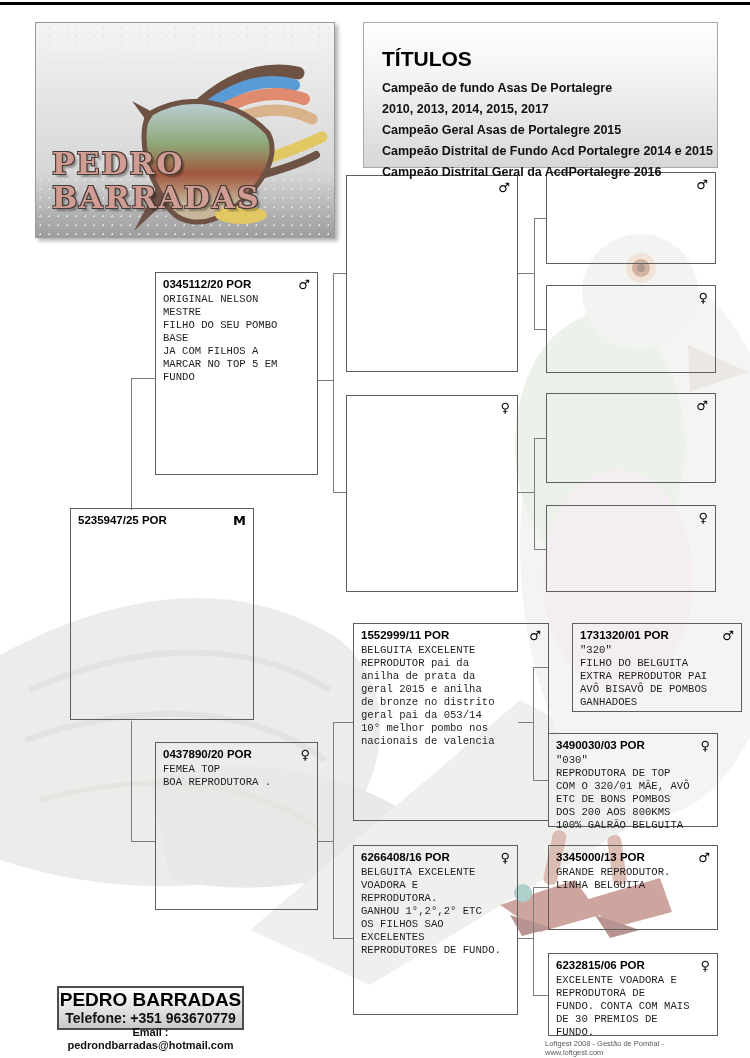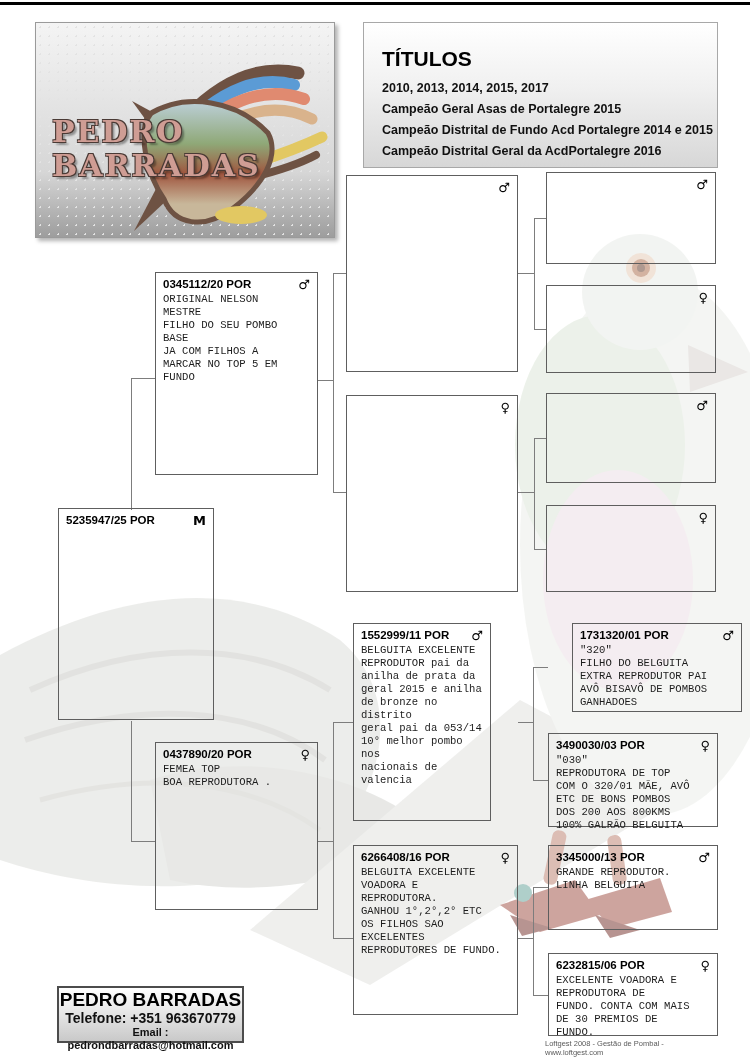--- a/index.html
+++ b/index.html
@@ -23,21 +23,21 @@
     background-size:9px 9px,100% 100%;
     box-shadow:3px 3px 4px rgba(0,0,0,.3);
   }
   .logo-bird{position:absolute;right:0;top:0;}
   .logo-text{
     position:absolute;left:16px;top:92px;z-index:2;
     font-family:"DejaVu Serif",serif;font-weight:bold;color:#cf9d94;
     text-shadow:1px 1px 0 #4a3a35,-1px -1px 0 #4a3a35,1px -1px 0 #4a3a35,-1px 1px 0 #4a3a35,3px 3px 2px rgba(0,0,0,.35);
     line-height:34px;letter-spacing:2px;
   }
-  .logo-line1{font-size:30px;}
+  .logo-line1{font-size:30px;margin-top:32px;}
   .logo-line2{font-size:30px;}
 
   
   .titulos-box{
     position:absolute;left:363px;top:22px;width:355px;height:146px;z-index:3;
     border:1px solid #a8a8a8;
     background:linear-gradient(180deg,#ffffff 0%,#f0f0f0 45%,#d7d7d7 100%);
     padding:10px 0 0 18px;box-sizing:border-box;
   }
   .titulos-heading{font-size:21px;font-weight:bold;color:#000;margin:14px 0 7px 0;}
@@ -51,21 +51,21 @@
   .pbox-body{
     padding:1px 7px 2px 7px;font-family:"Liberation Mono","DejaVu Sans Mono",monospace;
     font-size:10.6px;line-height:13px;color:#1d1d1d;white-space:pre-line;
   }
 
   
   .cline{position:absolute;background:#7d7d7d;z-index:1;}
 
   
   .contact-box{
-    position:absolute;left:57px;top:986px;width:187px;height:57px;z-index:3;
+    position:absolute;left:57px;top:986px;width:187px;height:44px;z-index:3;
     border:2px solid #4c4c4c;box-sizing:border-box;
     background:linear-gradient(#ffffff,#c9c9c9);
     text-align:center;padding-top:2px;
   }
   .contact-name{font-size:19px;font-weight:bold;line-height:20px;color:#000;}
   .contact-phone{font-size:14px;font-weight:bold;line-height:16px;color:#111;}
   .contact-email{font-size:11px;font-weight:bold;line-height:13px;color:#111;}
   .credit{
     position:absolute;left:545px;top:1039px;width:176px;z-index:3;
     font-size:7.5px;color:#5a5a5a;
@@ -164,41 +164,42 @@
       <ellipse cx="205" cy="192" rx="26" ry="9" fill="#e2c862"></ellipse>
     </svg>
     <div class="logo-text">
       <div class="logo-line1">PEDRO</div>
       <div class="logo-line2">BARRADAS</div>
     </div>
   </div>
 
   <div class="titulos-box">
     <div class="titulos-heading">TÍTULOS</div>
+    <div class="titulos-line">Campeão de fundo Asas De Portalegre</div>
     <div class="titulos-line">2010, 2013, 2014, 2015, 2017</div>
     <div class="titulos-line">Campeão Geral Asas de Portalegre 2015</div>
     <div class="titulos-line">Campeão Distrital de Fundo Acd Portalegre 2014 e 2015</div>
     <div class="titulos-line">Campeão Distrital Geral da AcdPortalegre 2016</div>
   </div>
 
   <div class="pbox" style="left:155px;top:272px;width:163px;height:203px">
     <div class="pbox-head">
       <span class="ring">0345112/20 POR</span>
       <span class="sex">♂</span>
     </div>
     <div class="pbox-body">ORIGINAL NELSON
 MESTRE
 FILHO DO SEU POMBO
 BASE
 JA COM FILHOS A
 MARCAR NO TOP 5 EM
 FUNDO</div>
   </div>
 
-  <div class="pbox" style="left:58px;top:508px;width:156px;height:212px">
+  <div class="pbox" style="left:70px;top:508px;width:184px;height:212px">
     <div class="pbox-head">
       <span class="ring">5235947/25 POR</span>
       <span class="sex">M</span>
     </div>
   </div>
 
   <div class="pbox" style="left:155px;top:742px;width:163px;height:168px">
     <div class="pbox-head">
       <span class="ring">0437890/20 POR</span>
       <span class="sex">♀</span>
@@ -216,21 +217,21 @@
   </div>
 
   <div class="pbox" style="left:346px;top:395px;width:172px;height:197px">
     <div class="pbox-head">
       <span class="ring"></span>
       <span class="sex">♀</span>
     </div>
     <div class="pbox-body"></div>
   </div>
 
-  <div class="pbox" style="left:353px;top:623px;width:138px;height:198px">
+  <div class="pbox" style="left:353px;top:623px;width:196px;height:198px">
     <div class="pbox-head">
       <span class="ring">1552999/11 POR</span>
       <span class="sex">♂</span>
     </div>
     <div class="pbox-body">BELGUITA EXCELENTE
 REPRODUTOR pai da
 anilha de prata da
 geral 2015 e anilha
 de bronze no distrito
 geral pai da 053/14

